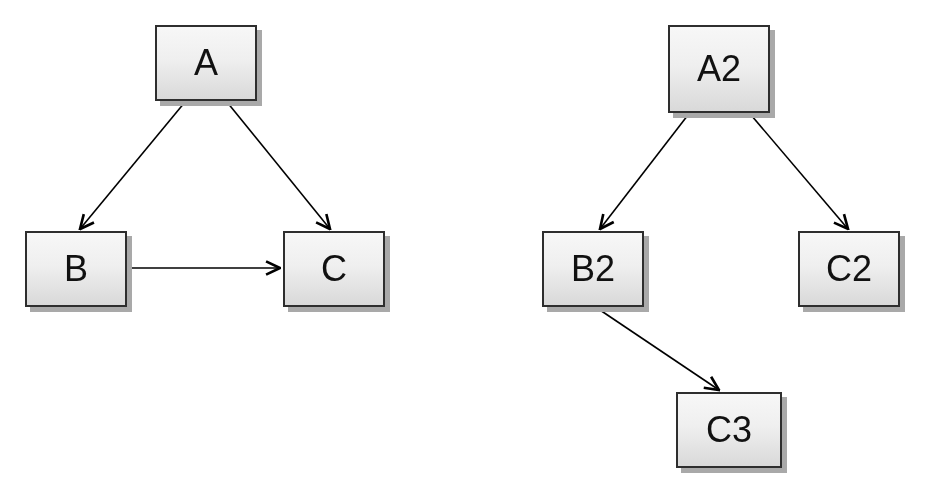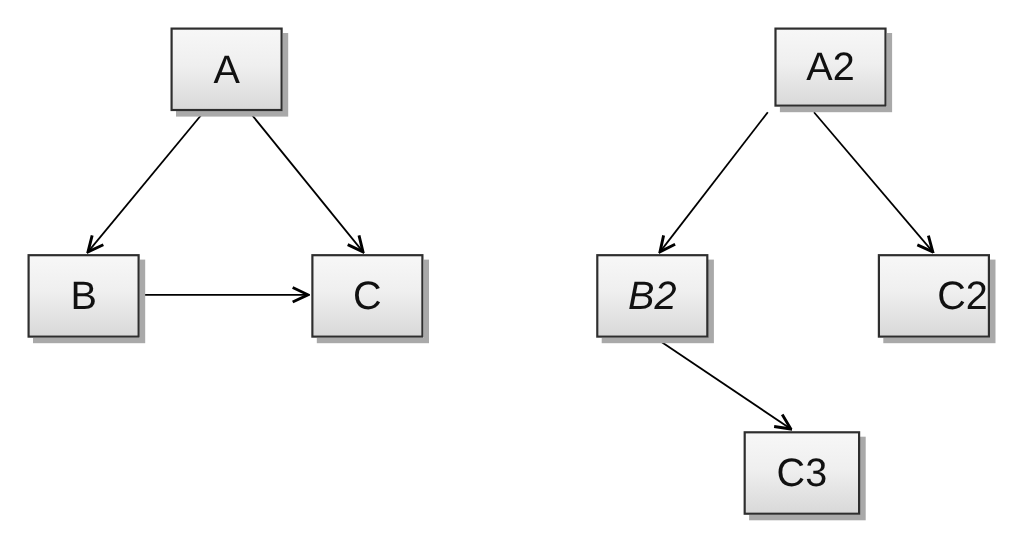--- a/index.html
+++ b/index.html
@@ -60,26 +60,26 @@
   <div id="nodes">
       <div class="node" style="left: 155px; top: 25px; width: 102px; height: 76px;">
         <span class="node-label">A</span>
       </div>
       <div class="node" style="left: 25px; top: 231px; width: 102px; height: 76px;">
         <span class="node-label">B</span>
       </div>
       <div class="node" style="left: 283px; top: 231px; width: 102px; height: 76px;">
         <span class="node-label">C</span>
       </div>
-      <div class="node" style="left: 668px; top: 25px; width: 102px; height: 72px; margin-left: 36px;">
+      <div class="node" style="left: 668px; top: 25px; width: 102px; height: 88px;">
         <span class="node-label">A2</span>
       </div>
-      <div class="node" style="left: 542px; top: 231px; width: 102px; height: 76px; font-style: italic;">
+      <div class="node" style="left: 542px; top: 231px; width: 102px; height: 76px;">
         <span class="node-label">B2</span>
       </div>
-      <div class="node" style="left: 798px; top: 231px; width: 102px; height: 76px; justify-content: flex-end;">
+      <div class="node" style="left: 798px; top: 231px; width: 102px; height: 76px;">
         <span class="node-label">C2</span>
       </div>
       <div class="node" style="left: 676px; top: 392px; width: 106px; height: 76px;">
         <span class="node-label">C3</span>
       </div>
     </div>
 </div>
 
 </body></html>

